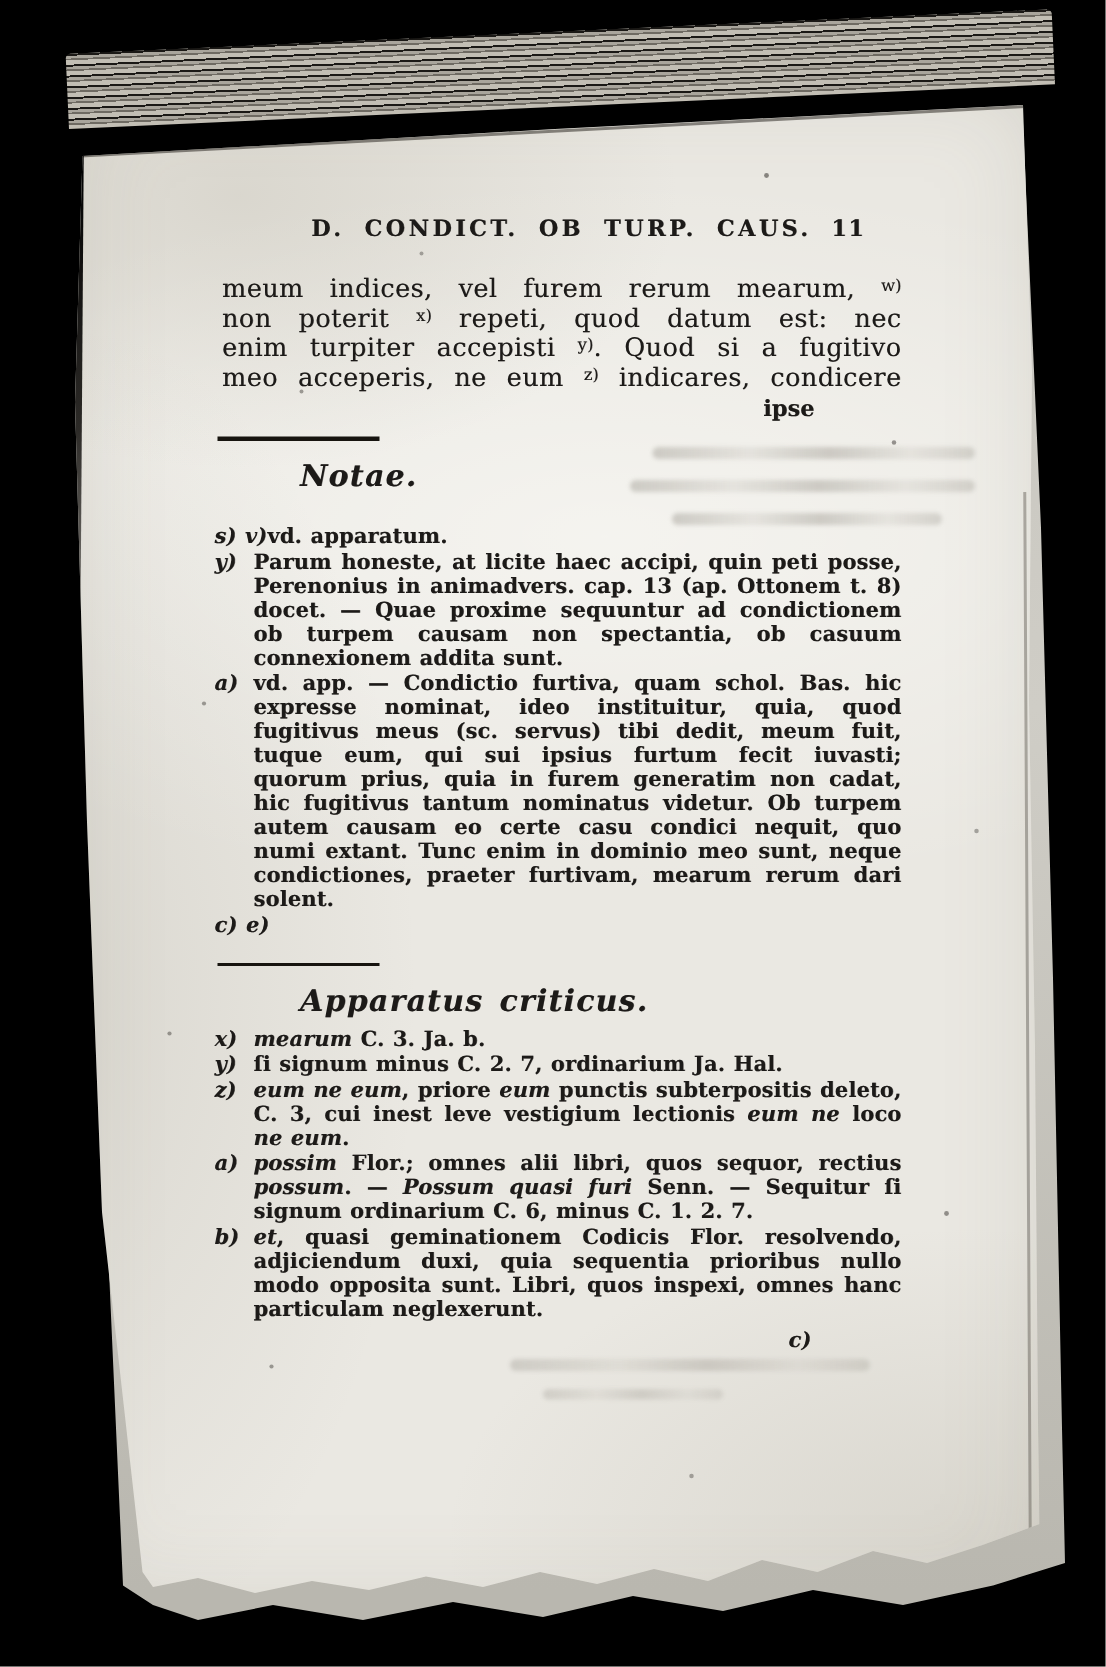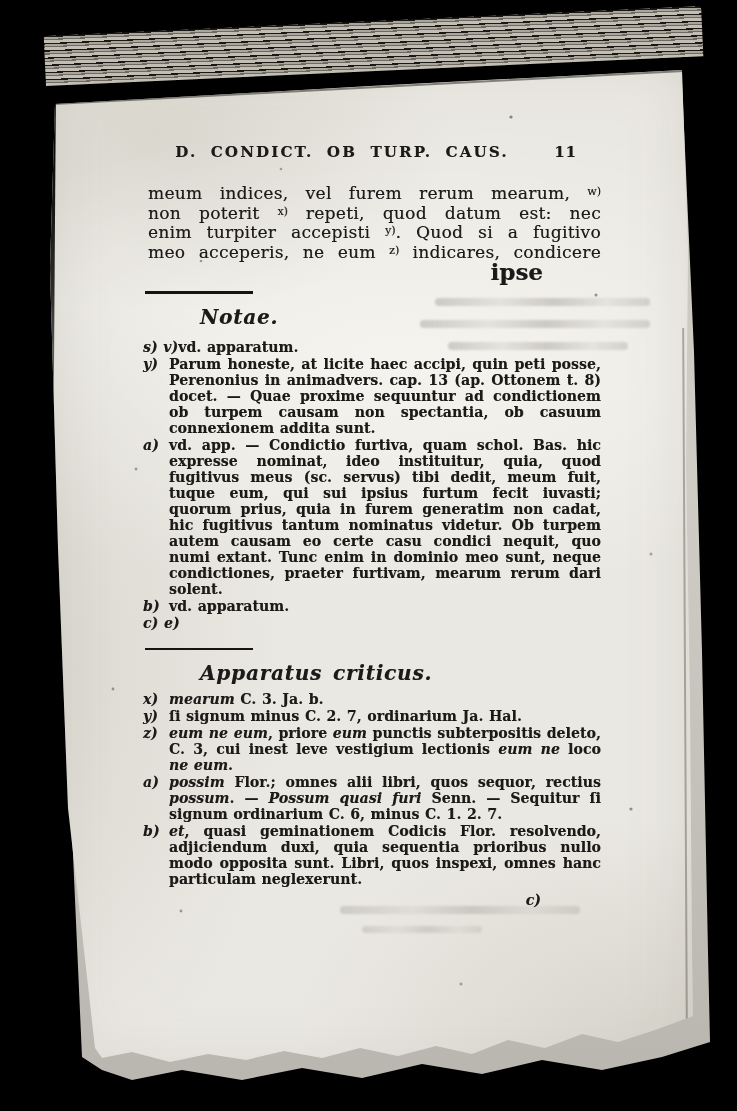--- a/index.html
+++ b/index.html
@@ -64,33 +64,33 @@
   .bleed.b2{left:380px;top:272px;width:230px;height:8px;}
   .bleed.b3{left:408px;top:294px;width:180px;height:8px;}
   .bleed.b4{left:300px;top:858px;width:240px;height:8px;opacity:.8;}
   .bleed.b5{left:322px;top:878px;width:120px;height:7px;opacity:.7;}
 
   
   .content{position:absolute;left:103px;top:0;width:458px;color:#1c1a18;z-index:4;
     text-shadow:.3px .3px 0 rgba(25,22,19,.5);}
   .running-head{position:relative;margin-top:95px;height:20px;
     font-size:15px;font-weight:700;letter-spacing:2.2px;word-spacing:6px;}
-  .running-head .title{display:block;text-align:center;padding-right:60px;}
+  .running-head .title{display:block;text-align:right;padding-right:60px;}
   .running-head .pagenum{position:absolute;right:24px;top:0;letter-spacing:1px;text-align:right;}
   .main-text{margin-top:21px;padding-left:5px;font-size:17px;line-height:19.5px;
     font-weight:400;word-spacing:2.5px;letter-spacing:.3px;}
   .tline{text-align:justify;text-align-last:justify;}
   .main-text sup,.note sup{font-size:11px;line-height:0;vertical-align:4px;letter-spacing:0;}
-  .catchword{text-align:right;padding-right:58px;font-size:23px;line-height:20px;font-weight:700;}
+  .catchword{text-align:right;padding-right:58px;font-size:15px;line-height:20px;font-weight:700;}
   .rule{height:2.5px;background:#17140f;width:108px;margin-left:2px;}
   .rule.r1{margin-top:9px;}
   .rule.r2{margin-top:16px;}
   .section-heading{margin-top:11px;margin-left:57px;font-size:20px;font-weight:700;
     font-style:italic;letter-spacing:.8px;word-spacing:3px;}
-  .notes{margin-top:10px;font-size:14px;line-height:16px;font-weight:700;
+  .notes{margin-top:21px;font-size:14px;line-height:16px;font-weight:700;
     word-spacing:.6px;letter-spacing:.1px;}
   .note{padding-left:26px;text-align:justify;margin-bottom:1px;}
   .note .marker{display:inline-block;min-width:26px;margin-left:-26px;font-style:italic;}
   .cont-marks{text-align:left;padding-right:52px;font-style:italic;font-weight:700;
     font-size:14px;line-height:17px;}
   .cont-mark-bottom{text-align:right;padding-right:60px;font-style:italic;font-weight:700;
     font-size:14px;margin-top:5px;}
   .apparatus{margin-top:6px;}
 </style>
 </head>
@@ -132,23 +132,20 @@
     <div class="notes">
       <div class="note">
         <span class="marker">s) v)</span><span>vd. apparatum.</span>
       </div>
       <div class="note">
         <span class="marker">y)</span><span>Parum honeste, at licite haec accipi, quin peti posse, Perenonius in animadvers. cap. 13 (ap. Ottonem t. 8) docet. — Quae proxime sequuntur ad condictionem ob turpem causam non spectantia, ob casuum connexionem addita sunt.</span>
       </div>
       <div class="note">
         <span class="marker">a)</span><span>vd. app. — Condictio furtiva, quam schol. Bas. hic expresse nominat, ideo instituitur, quia, quod fugitivus meus (sc. servus) tibi dedit, meum fuit, tuque eum, qui sui ipsius furtum fecit iuvasti; quorum prius, quia in furem generatim non cadat, hic fugitivus tantum nominatus videtur. Ob turpem autem causam eo certe casu condici nequit, quo numi extant. Tunc enim in dominio meo sunt, neque condictiones, praeter furtivam, mearum rerum dari solent.</span>
       </div>
-      <div class="note">
-        <span class="marker">b)</span><span>vd. apparatum.</span>
-      </div>
       <div class="cont-marks">c) e)</div>
     </div>
 
     <div class="rule r2"></div>
 
     <div class="section-heading">Apparatus criticus.</div>
 
     <div class="notes apparatus">
       <div class="note">
         <span class="marker">x)</span><span><i>mearum</i> C. 3. Ja. b.</span>

